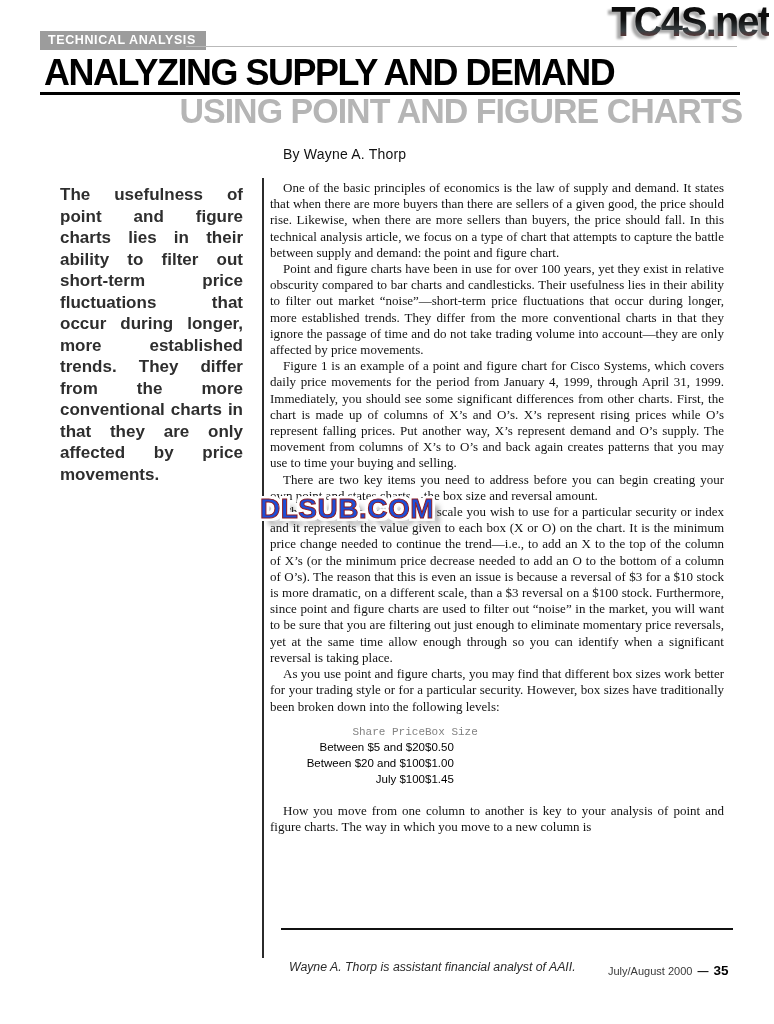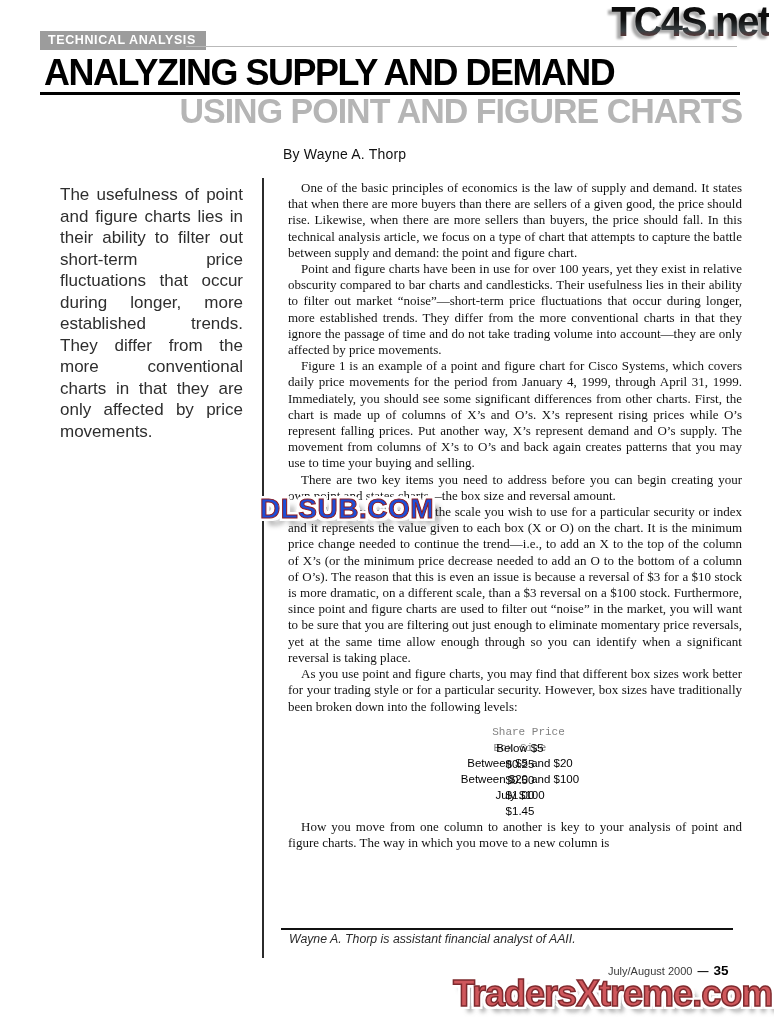--- a/index.html
+++ b/index.html
@@ -27,39 +27,39 @@
     transform:scaleX(0.97);transform-origin:right top;line-height:36px;
   }
   .byline{
     position:absolute;left:283px;top:146px;font-family:"Liberation Sans",sans-serif;
     font-size:14px;color:#111;letter-spacing:0.2px;
   }
   
   .pullquote{
     position:absolute;left:60px;top:184px;width:183px;
     font-family:"Liberation Sans",sans-serif;font-size:17px;line-height:21.5px;
-    color:#2e2e2e;text-align:justify;font-weight:normal;
+    color:#2e2e2e;text-align:justify;font-weight:bold;
   }
   .vrule{position:absolute;left:262px;top:178px;width:2px;height:780px;background:#2b2b2b;}
   
   .main{
-    position:absolute;left:288px;top:180px;width:454px;
+    position:absolute;left:270px;top:180px;width:454px;
     font-size:13px;line-height:16.2px;text-align:justify;color:#121212;
   }
   .main p{margin:0;text-indent:13px;}
   
   .pftable{margin:9px 0 16px 10px;font-family:"Liberation Sans",sans-serif;}
-  .trow{display:flex;height:15.8px;align-items:center;font-size:11.5px;color:#000;text-align:center;flex-direction:column;}
+  .trow{display:flex;height:15.8px;align-items:center;font-size:11.5px;color:#000;text-align:right;}
   .trow .c1{width:145px;}
   .trow.thead{font-family:"Liberation Mono","DejaVu Sans Mono",monospace;font-size:11px;color:#828282;}
   .trow.thead .c1{padding-left:17px;width:128px;}
   
   .footer-rule{position:absolute;left:281px;top:928px;width:452px;height:2px;background:#111;}
   .footer-note{
-    position:absolute;left:289px;top:932px;font-family:"Liberation Sans",sans-serif;
+    position:absolute;left:289px;top:960px;font-family:"Liberation Sans",sans-serif;
     font-style:italic;font-size:12.3px;color:#2a2a2a;
   }
   .footer-meta{
     position:absolute;left:592px;top:963px;font-family:"Liberation Sans",sans-serif;
     font-size:11px;color:#3a3a3a;white-space:nowrap;margin-left:16px;
   }
   .footer-meta .pgdash{font-weight:bold;color:#111;padding:0 5px;}
   .footer-meta .pgnum{font-weight:bold;font-size:13.5px;color:#000;}
   
   .wm-tc4s{
@@ -115,24 +115,20 @@
     <p>There are two key items you need to address before you can begin creating your own point and states charts—the box size and reversal amount.</p>
     <p>The box size is based on the scale you wish to use for a particular security or index and it represents the value given to each box (X or O) on the chart. It is the minimum price change needed to continue the trend—i.e., to add an X to the top of the column of X’s (or the minimum price decrease needed to add an O to the bottom of a column of O’s). The reason that this is even an issue is because a reversal of $3 for a $10 stock is more dramatic, on a different scale, than a $3 reversal on a $100 stock. Furthermore, since point and figure charts are used to filter out “noise” in the market, you will want to be sure that you are filtering out just enough to eliminate momentary price reversals, yet at the same time allow enough through so you can identify when a significant reversal is taking place.</p>
     <p>As you use point and figure charts, you may find that different box sizes work better for your trading style or for a particular security. However, box sizes have traditionally been broken down into the following levels:</p>
 
     <div class="pftable">
       <div class="trow thead">
         <span class="c1">Share Price</span>
         <span class="c2">Box Size</span>
       </div>
       <div class="trow">
-        <span class="c1">Below $5</span>
-        <span class="c2">$0.25</span>
-      </div>
-      <div class="trow">
         <span class="c1">Between $5 and $20</span>
         <span class="c2">$0.50</span>
       </div>
       <div class="trow">
         <span class="c1">Between $20 and $100</span>
         <span class="c2">$1.00</span>
       </div>
       <div class="trow">
         <span class="c1">July $100</span>
         <span class="c2">$1.45</span>
@@ -146,15 +142,14 @@
   <div class="footer-note">Wayne A. Thorp is assistant financial analyst of AAII.</div>
   <div class="footer-meta">
     <span>July/August 2000</span><span class="pgdash">—</span><span class="pgnum">35</span>
   </div>
 
   <div class="wm-tc4s">
     <span class="wm-shadow">TC4S.net</span>
     <span class="wm-fill">TC4S.net</span>
   </div>
   <div class="wm-dlsub">DLSUB.COM</div>
-  <div class="wm-traders">TradersXtreme.com</div>
 
 </div>
 
 </body></html>

